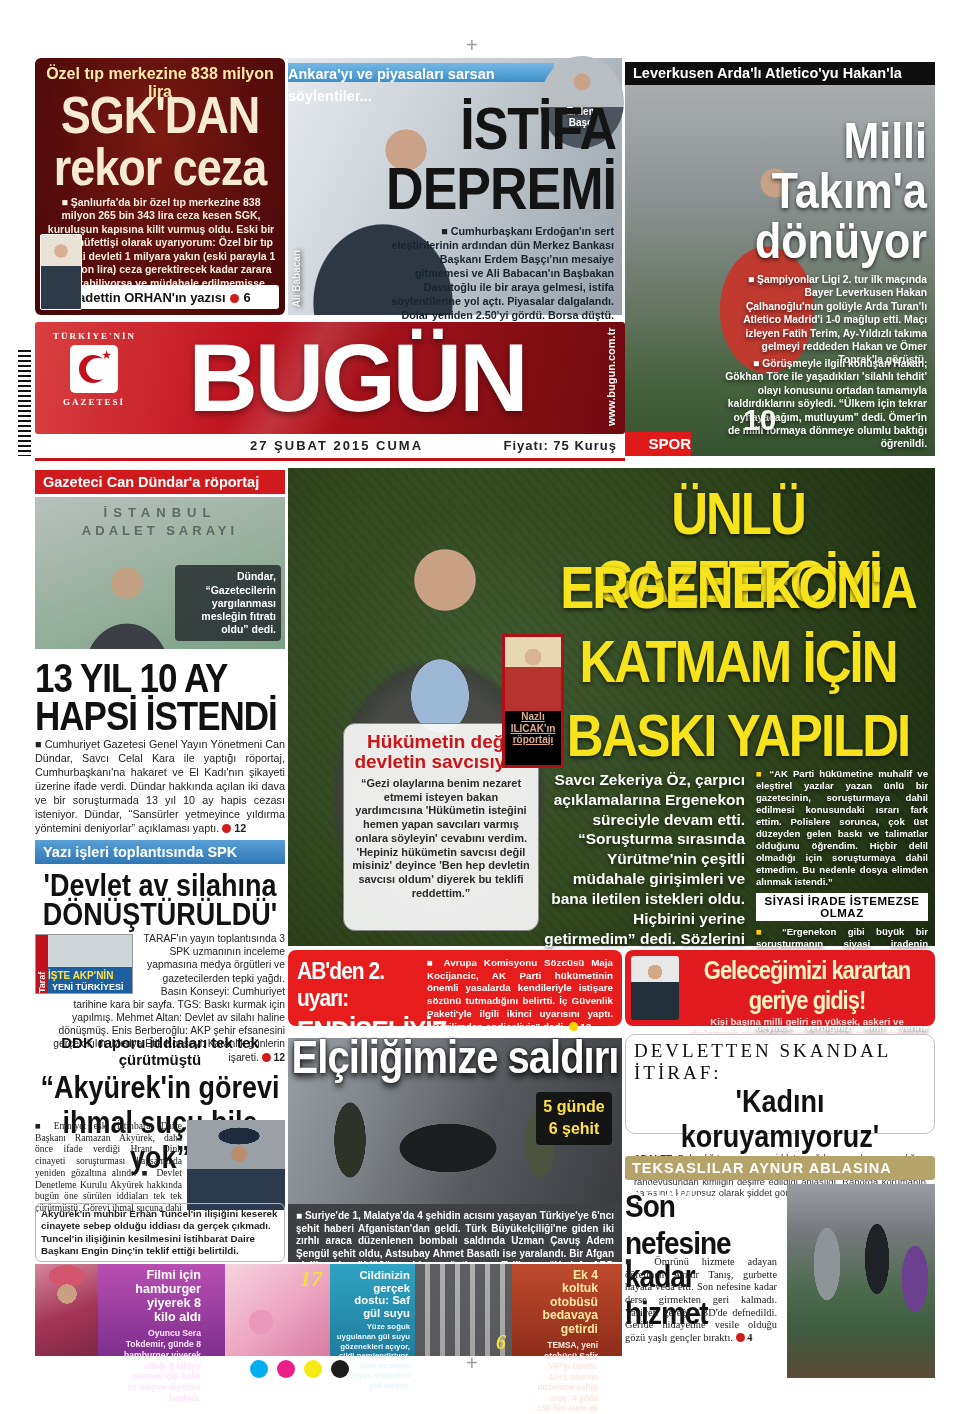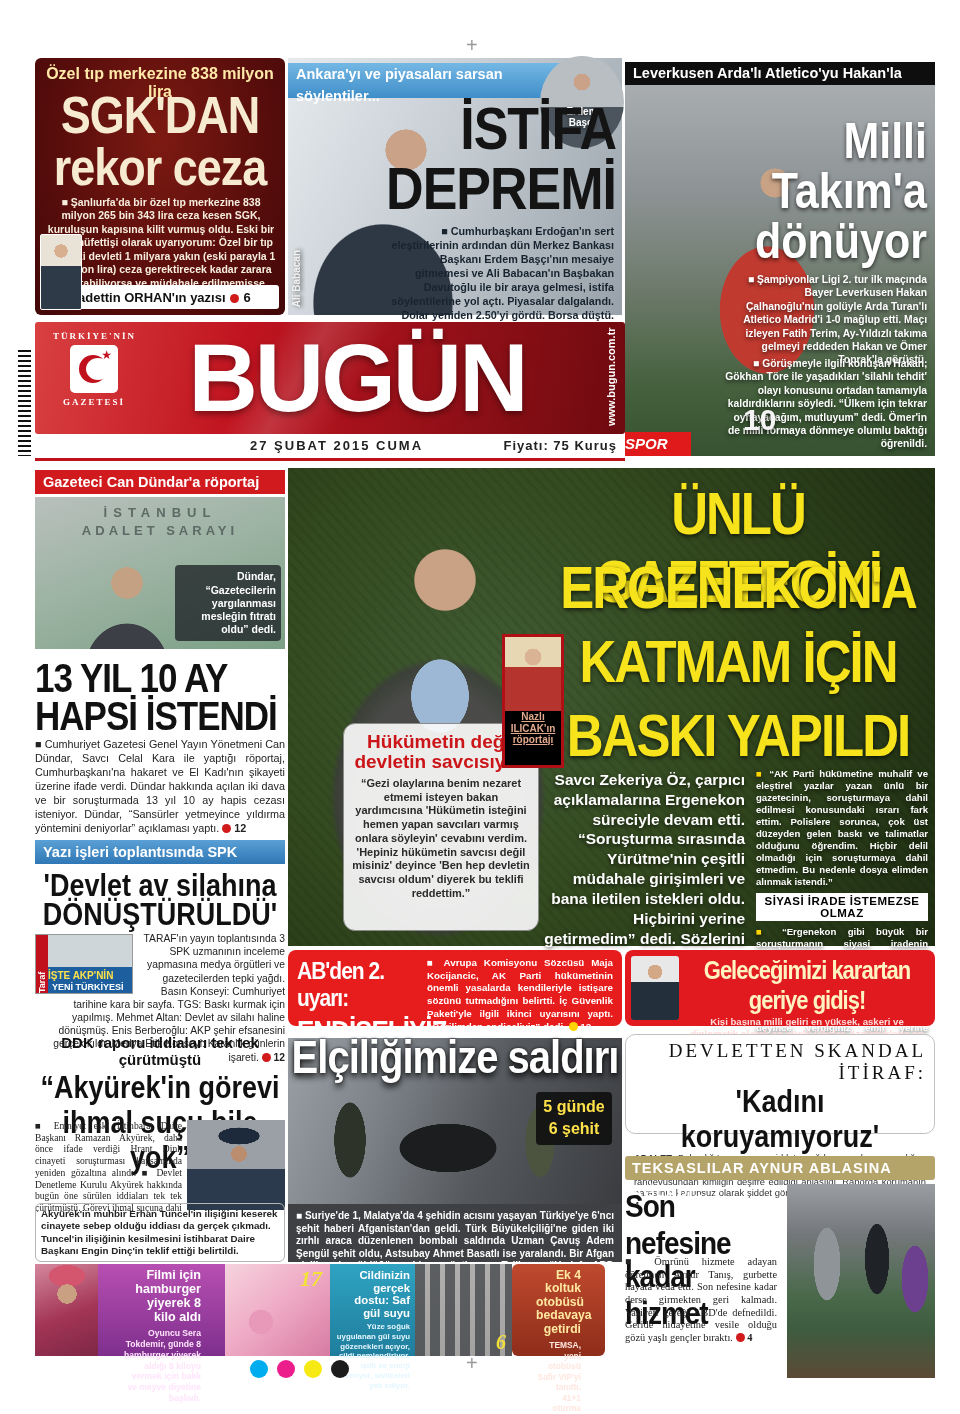--- a/index.html
+++ b/index.html
@@ -31,21 +31,21 @@
     <div class="abs b" style="top:138px;left:10px;right:8px;font-size:10.5px;line-height:1.28;color:#f7eede;text-align:center;">■ Şanlıurfa'da bir özel tıp merkezine 838 milyon 265 bin 343 lira ceza kesen SGK, kuruluşun kapısına kilit vurmuş oldu. Eski bir SGK müfettişi olarak uyarıyorum: Özel bir tıp merkezi devleti 1 milyara yakın (eski parayla 1 katrilyon lira) ceza gerektirecek kadar zarara uğratabiliyorsa ve müdahale edilmemişse ortada başka bir sorun var demektir.</div>
     <div class="abs" style="left:6px;right:6px;bottom:6px;height:24px;background:#fff;border-radius:3px;text-align:center;line-height:24px;">
       <span class="b" style="font-size:13px;color:#111;">Sadettin ORHAN'ın yazısı</span>
       <span class="dot dr"></span>
       <span class="b" style="font-size:13px;color:#111;">6</span>
     </div>
     <div class="abs" style="left:5px;bottom:5px;width:40px;height:74px;border:1px solid #fff;border-radius:2px;background:radial-gradient(circle 11px at 20px 16px,#d8b090 0 60%,transparent 61%),linear-gradient(180deg,#e9e2d6 0 42%,#2e3a47 42%);"></div>
   </div>
 
   <div class="abs" style="left:288px;top:58px;width:334px;height:257px;background:radial-gradient(circle 34px at 118px 92px,#c9a287 0 60%,transparent 61%),radial-gradient(ellipse 115px 130px at 95px 245px,#2e3744 0 60%,transparent 61%),linear-gradient(115deg,#e6eaee 0%,#c6cdd3 45%,#98a1a9 100%);">
-    <div class="abs b" style="left:0;top:5px;width:266px;height:35px;line-height:22px;padding-left:8px;font-size:14.5px;color:#fff;background:linear-gradient(180deg,#74b7e4,#3f8ec9);">Ankara'yı ve piyasaları sarsan söylentiler...</div>
+    <div class="abs b" style="left:0;top:5px;width:266px;height:19px;line-height:22px;font-size:14.5px;color:#fff;background:linear-gradient(180deg,#74b7e4,#3f8ec9);">Ankara'yı ve piyasaları sarsan söylentiler...</div>
     <div class="abs" style="left:252px;top:-2px;width:84px;height:92px;border-radius:50%;background:radial-gradient(circle 14px at 42px 26px,#c9a287 0 60%,transparent 61%),linear-gradient(180deg,#b9bec2 0 55%,#4c555e 55%);">
       <div class="abs b shadow" style="bottom:20px;left:0;right:0;text-align:center;font-size:10px;color:#fff;line-height:1.1;">
         <div>Erdem</div>
         <div>Başçı</div>
       </div>
     </div>
     <div class="abs b cond" style="top:36px;right:6px;font-size:52px;color:#141414;letter-spacing:-1px;">İSTİFA</div>
     <div class="abs b cond" style="top:96px;right:6px;font-size:52px;color:#141414;letter-spacing:-1px;">DEPREMİ</div>
     <div class="abs b" style="top:166px;left:96px;right:8px;font-size:10.8px;line-height:1.3;color:#17242f;text-align:right;"><span>■ Cumhurbaşkanı Erdoğan'ın sert eleştirilerinin ardından dün Merkez Bankası Başkanı Erdem Başçı'nın mesaiye gitmemesi ve Ali Babacan'ın Başbakan Davutoğlu ile bir araya gelmesi, istifa söylentilerine yol açtı. Piyasalar dalgalandı. Dolar yeniden 2.50'yi gördü. Borsa düştü. Başbakanlık akşam saatlerinde iddiaların gerçek dışı olduğunu açıkladı.</span> <span class="dot dr"></span> <span>7</span></div>
     <div class="abs b vert shadow" style="left:3px;bottom:8px;font-size:10px;color:#f2f2f2;">Ali Babacan</div>
@@ -53,21 +53,21 @@
 
   <div class="abs" style="left:625px;top:58px;width:310px;height:398px;">
     <div class="abs b" style="left:0;top:4px;width:302px;height:23px;line-height:23px;padding-left:8px;font-size:14.5px;color:#fff;background:#0e0e0e;">Leverkusen Arda'lı Atletico'yu Hakan'la geçti</div>
     <div class="abs" style="left:0;top:27px;width:310px;height:371px;background:radial-gradient(circle 24px at 150px 98px,#c9a286 0 60%,transparent 61%),radial-gradient(ellipse 78px 105px at 142px 225px,#c03a30 0 60%,transparent 61%),linear-gradient(180deg,#a9adb0 0%,#8e9496 28%,#6d7a6b 55%,#44603c 82%,#365230 100%);">
       <div class="abs b cond shadow" style="top:28px;right:8px;font-size:43px;color:#fff;">Milli</div>
       <div class="abs b cond shadow" style="top:78px;right:8px;font-size:43px;color:#fff;">Takım'a</div>
       <div class="abs b cond shadow" style="top:128px;right:8px;font-size:43px;color:#fff;">dönüyor</div>
       <div class="abs b shadow" style="top:188px;right:8px;width:198px;font-size:10.3px;line-height:1.3;color:#fff;text-align:right;">■ Şampiyonlar Ligi 2. tur ilk maçında Bayer Leverkusen Hakan Çalhanoğlu'nun golüyle Arda Turan'lı Atletico Madrid'i 1-0 mağlup etti. Maçı izleyen Fatih Terim, Ay-Yıldızlı takıma gelmeyi reddeden Hakan ve Ömer Toprak'la görüştü.</div>
       <div class="abs b shadow" style="top:272px;right:8px;width:205px;font-size:10.3px;line-height:1.3;color:#fff;text-align:right;">■ Görüşmeyle ilgili konuşan Hakan, Gökhan Töre ile yaşadıkları 'silahlı tehdit' olayı konusunu ortadan tamamıyla kaldırdıklarını söyledi. “Ülkem için tekrar oynayacağım, mutluyum” dedi. Ömer'in de milli formaya dönmeye olumlu baktığı öğrenildi.</div>
       <div class="abs b shadow" style="left:118px;top:318px;font-size:30px;color:#f4f4f4;">10</div>
-      <div class="abs b" style="left:0;bottom:0;width:66px;height:24px;line-height:24px;text-align:left;background:#e01a1a;color:#fff;font-size:15px;font-style:italic;">SPOR</div>
+      <div class="abs b" style="left:0;bottom:0;width:66px;height:24px;line-height:24px;text-align:right;background:#e01a1a;color:#fff;font-size:15px;">SPOR</div>
     </div>
   </div>
 
   <div class="abs" style="left:35px;top:322px;width:590px;height:139px;">
     <div class="abs" style="left:0;top:0;width:590px;height:112px;border-radius:3px;background:linear-gradient(120deg,transparent 38%,rgba(255,255,255,.14) 45%,transparent 55%),linear-gradient(100deg,#d94040 0%,#c01420 35%,#8c0f16 75%,#6e0a10 100%);">
       <div class="abs" style="left:18px;top:9px;width:82px;text-align:center;">
         <div class="b serif" style="font-size:9px;letter-spacing:2px;color:#fff;">TÜRKİYE'NİN</div>
         <div style="width:48px;height:48px;margin:4px auto;background:#fff;border-radius:5px;position:relative;">
           <div class="abs" style="left:9px;top:10px;width:28px;height:28px;border-radius:50%;background:#c0111c;"></div>
           <div class="abs" style="left:16px;top:13px;width:24px;height:22px;border-radius:50%;background:#fff;"></div>
@@ -175,21 +175,21 @@
       <div class="abs b cond" style="left:0;right:0;top:-6px;text-align:center;font-size:40px;color:#fff;letter-spacing:-1px;text-shadow:0 3px 6px rgba(0,0,0,.85),0 0 3px rgba(0,0,0,.7);">Elçiliğimize saldırı</div>
       <div class="abs b" style="right:10px;top:54px;width:76px;background:rgba(12,12,12,.85);border-radius:4px;text-align:center;color:#ffe14a;font-size:16px;line-height:1.4;padding:4px 0;">
         <div>5 günde</div>
         <div>6 şehit</div>
       </div>
     </div>
     <div class="abs b" style="left:0;top:166px;width:334px;height:58px;background:#3e4043;box-sizing:border-box;padding:6px 8px;font-size:10px;line-height:1.25;color:#fff;text-align:justify;"><span>■ Suriye'de 1, Malatya'da 4 şehidin acısını yaşayan Türkiye'ye 6'ncı şehit haberi Afganistan'dan geldi. Türk Büyükelçiliği'ne giden iki zırhlı araca düzenlenen bombalı saldırıda Uzman Çavuş Adem Şengül şehit oldu, Astsubay Ahmet Basatlı ise yaralandı. Bir Afgan sivilin de öldüğü saldırıyı üstlenen Taliban, “Hedef ABD konvoyuydu” açıklaması yaptı.</span> <span class="dot dy"></span> <span>15</span></div>
   </div>
 
   <div class="abs" style="left:625px;top:1034px;width:310px;height:100px;border:1.5px solid #c2c2c2;border-radius:10px;box-sizing:border-box;padding:5px 8px;background:#fff;">
-    <div class="serif" style="font-size:19px;letter-spacing:3px;color:#111;text-align:right;">DEVLETTEN SKANDAL İTİRAF:</div>
+    <div class="serif" style="font-size:19px;letter-spacing:3px;color:#111;text-align:left;">DEVLETTEN SKANDAL İTİRAF:</div>
     <div class="b cond" style="font-size:27px;color:#111;text-align:center;">'Kadını koruyamıyoruz'</div>
     <div style="margin-top:6px;font-size:9.4px;line-height:1.25;color:#333;text-align:justify;"><span class="b">ADALET</span><span> Bakanlığı'nın raporu şiddet mağdurunun korunamadığını ortaya koydu. Okul kayıt sistemi, SGK dökümü ve hastane randevusundan kimliğin deşifre edildiği anlaşıldı. Raporda korumanın parasının kanunsuz olarak şiddet gören kadından istendiği belirtildi.</span> <span class="dot dr"></span> <span class="b">4</span></div>
   </div>
 
   <div class="abs" style="left:625px;top:1140px;width:310px;height:222px;margin-top:16px;">
     <div class="b" style="height:24px;line-height:24px;background:#b5a469;color:#fff;font-size:14.5px;letter-spacing:1px;padding-left:7px;border-radius:3px;">TEKSASLILAR AYNUR ABLASINA AĞLADI...</div>
     <div class="abs" style="right:0;top:28px;width:148px;height:194px;background:radial-gradient(ellipse 22px 60px at 40px 80px,#8f9498 0 60%,transparent 61%),radial-gradient(ellipse 20px 58px at 90px 75px,#1f2226 0 60%,transparent 61%),radial-gradient(ellipse 22px 55px at 128px 95px,#6d3f8f 0 60%,transparent 61%),linear-gradient(180deg,#9a9da1 0%,#75787c 25%,#49694a 58%,#3e5c40 75%,#5c4a35 100%);"></div>
     <div class="b cond" style="margin-top:8px;width:156px;font-size:28px;color:#111;letter-spacing:-1px;">Son nefesine</div>
     <div class="b cond" style="margin-top:6px;width:156px;font-size:28px;color:#111;letter-spacing:-1px;">kadar hizmet</div>
     <div class="abs serif" style="left:0;top:100px;width:152px;font-size:10.4px;line-height:1.22;color:#222;text-align:justify;"><span>■ Ömrünü hizmete adayan öğretmen Aynur Tanış, gurbette hayata veda etti. Son nefesine kadar derse girmekten geri kalmadı. Vasiyeti gereği ABD'de defnedildi. Geride hidayetine vesile olduğu gözü yaşlı gençler bıraktı.</span> <span class="dot dr"></span> <span class="b">4</span></div>
@@ -210,21 +210,21 @@
     <div style="width:85px;flex:none;background:linear-gradient(180deg,#2fa3c2,#1f7d9c);box-sizing:border-box;padding:5px 5px;text-align:right;">
       <div class="b" style="font-size:11.4px;color:#fff;line-height:1.1;">
         <div>Cildinizin gerçek</div>
         <div>dostu: Saf gül suyu</div>
       </div>
       <div class="b" style="margin-top:3px;font-size:7.8px;line-height:1.25;color:#e3f6ff;">Yüze soğuk uygulanan gül suyu gözenekleri açıyor, cildi nemlendiriyor, ışıltı ve enerji veriyor, sivilceleri yok ediyor.</div>
     </div>
     <div style="width:97px;flex:none;position:relative;background:repeating-linear-gradient(90deg,rgba(70,74,80,.85) 0 10px,rgba(150,152,158,.6) 10px 15px),linear-gradient(180deg,#d9d2c4,#b9b2a4);">
       <span class="abs b serif" style="right:6px;bottom:2px;font-style:italic;font-size:20px;color:#f3e13a;">6</span>
     </div>
-    <div style="width:93px;flex:none;background:linear-gradient(180deg,#bf4a2e,#8e2d1a);box-sizing:border-box;padding:5px 24px;text-align:right;border-radius:6px;">
+    <div style="width:110px;flex:none;background:linear-gradient(180deg,#bf4a2e,#8e2d1a);box-sizing:border-box;padding:5px 24px;text-align:right;">
       <div class="b" style="font-size:12.2px;color:#ffe9a0;line-height:1.1;">
         <div>Ek 4 koltuk otobüsü</div>
         <div>bedavaya getirdi</div>
       </div>
       <div class="b" style="margin-top:4px;font-size:8.4px;line-height:1.25;color:#ffe7df;">TEMSA, yeni otobüsü Safir VIP'yi tanıttı. 41+1 oturma düzenine sahip araç, 4 yılda 150 bin euro ek ciro getirecek.</div>
     </div>
   </div>
 
   <div class="abs" style="left:250px;top:1360px;display:flex;gap:9px;">
     <span style="width:18px;height:18px;border-radius:50%;background:#00aeef;display:inline-block;"></span>

